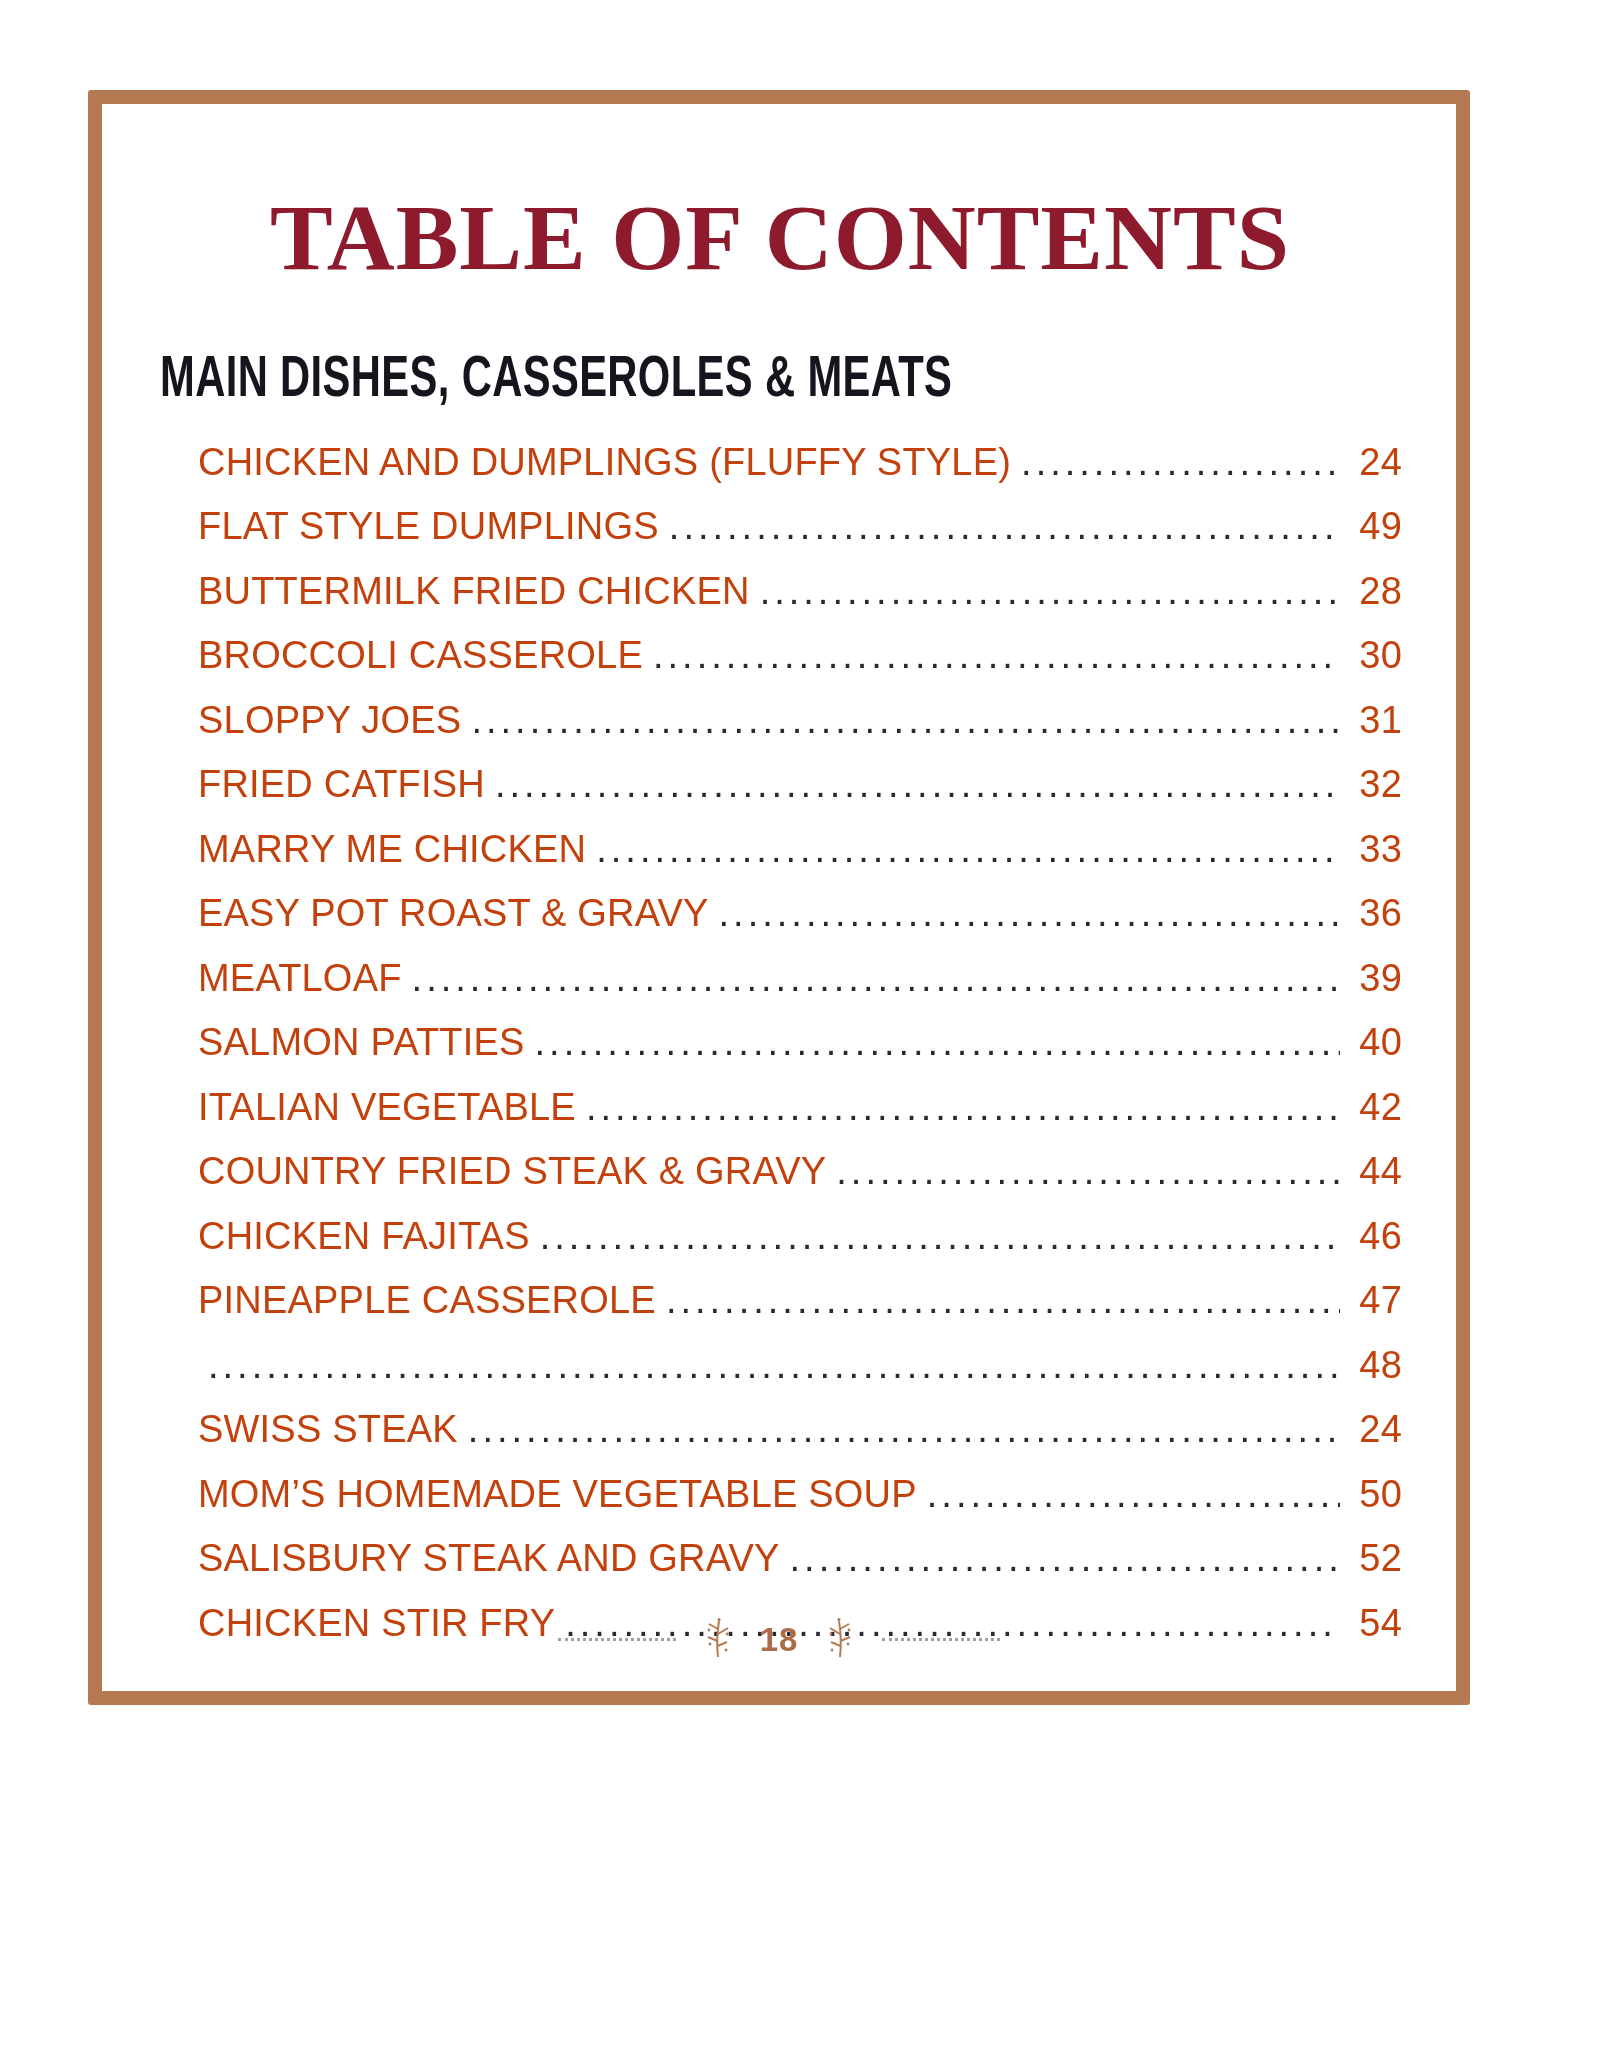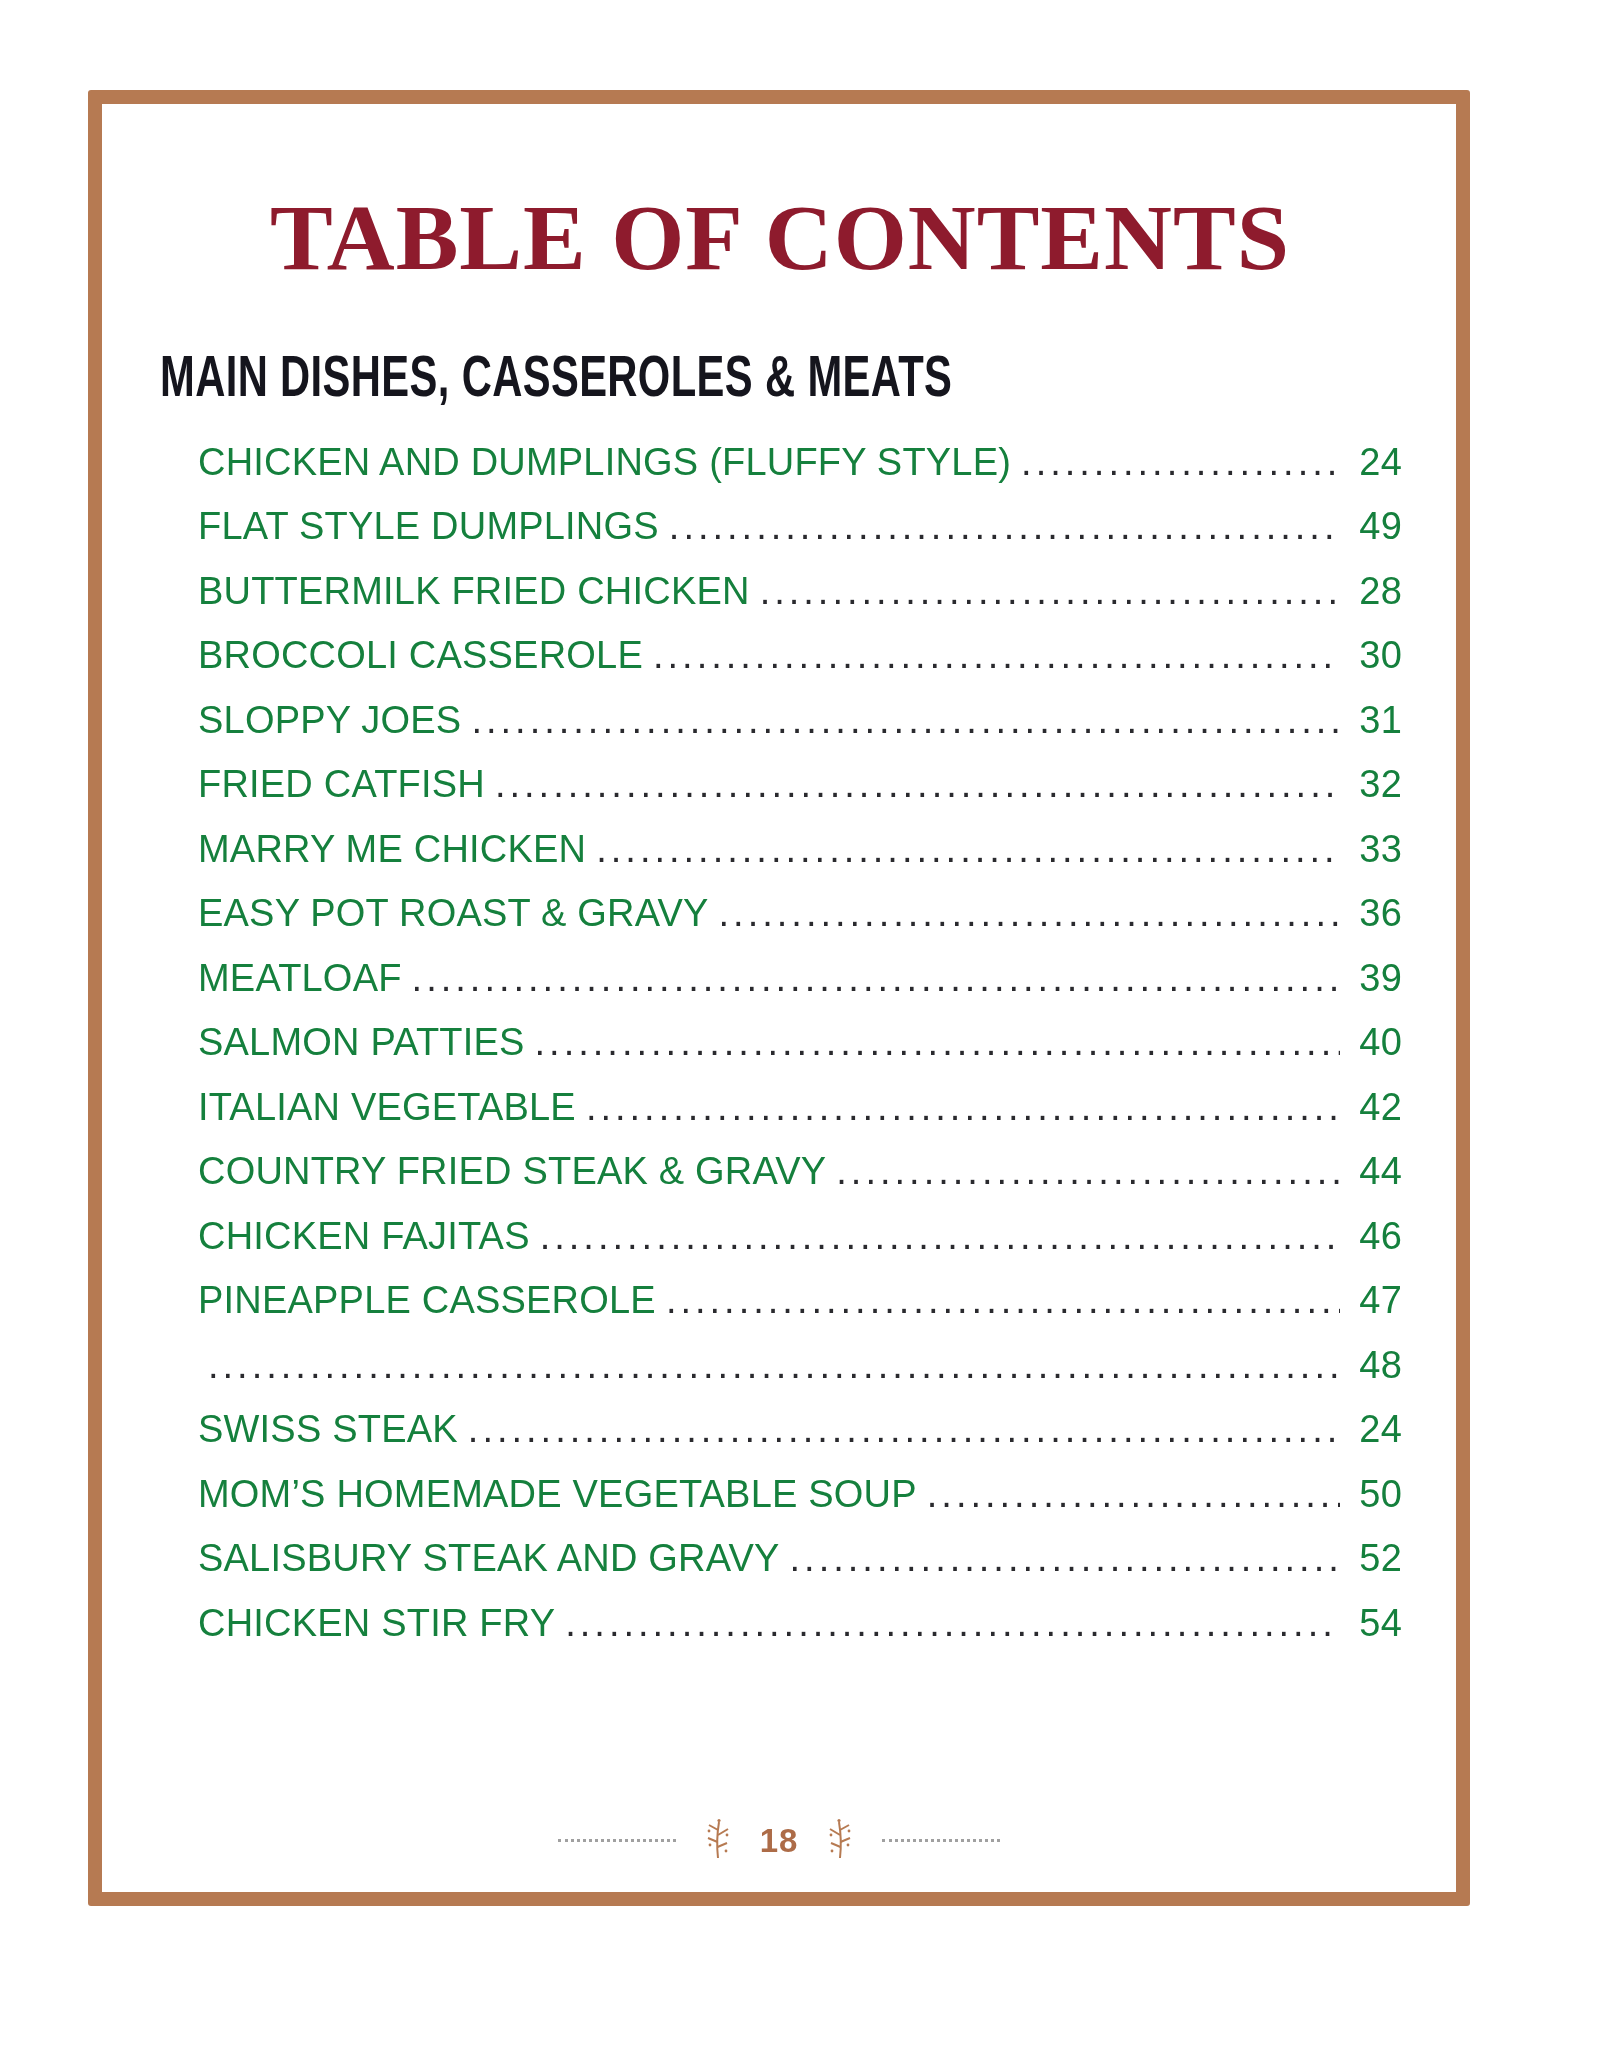--- a/index.html
+++ b/index.html
@@ -12,21 +12,21 @@
     height: 2048px;
     position: relative;
     font-family: "Liberation Sans", sans-serif;
     overflow: hidden;
   }
   .frame {
     position: absolute;
     left: 88px;
     top: 90px;
     width: 1382px;
-    height: 1816px;
+    height: 1615px;
     box-sizing: border-box;
     border: 14px solid #b67a52;
     border-radius: 3px;
   }
   .content {
     position: absolute;
     inset: 0;
     padding: 0 54px 0 56px;
     box-sizing: border-box;
   }
@@ -53,21 +53,21 @@
     white-space: nowrap;
   }
   .toc {
     margin: 34px 0 0 40px;
   }
   .toc-row {
     display: flex;
     align-items: baseline;
     height: 64.5px;
     font-size: 38px;
-    color: #15803d;
+    color: #c2410c;
     letter-spacing: 0.2px;
   }
   .toc-label {
     flex: 0 0 auto;
     white-space: nowrap;
   }
   .toc-dots {
     flex: 1 1 auto;
     overflow: hidden;
     white-space: nowrap;

